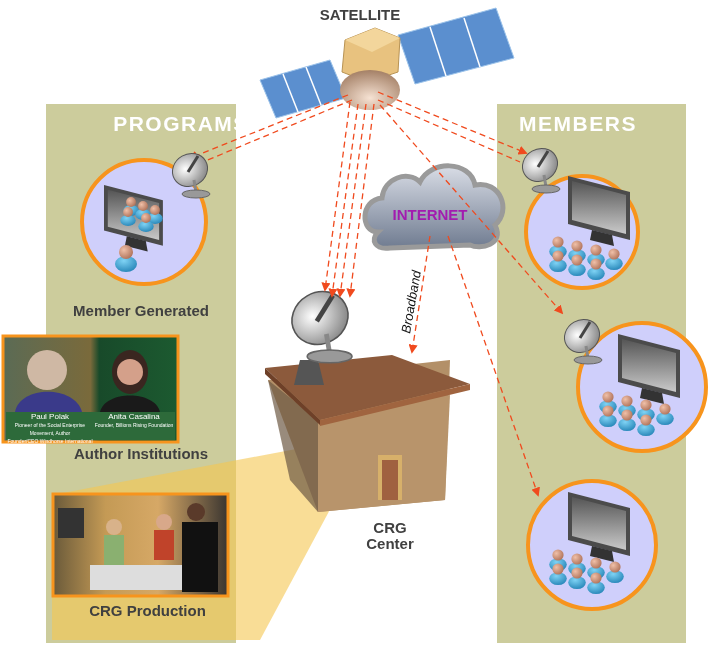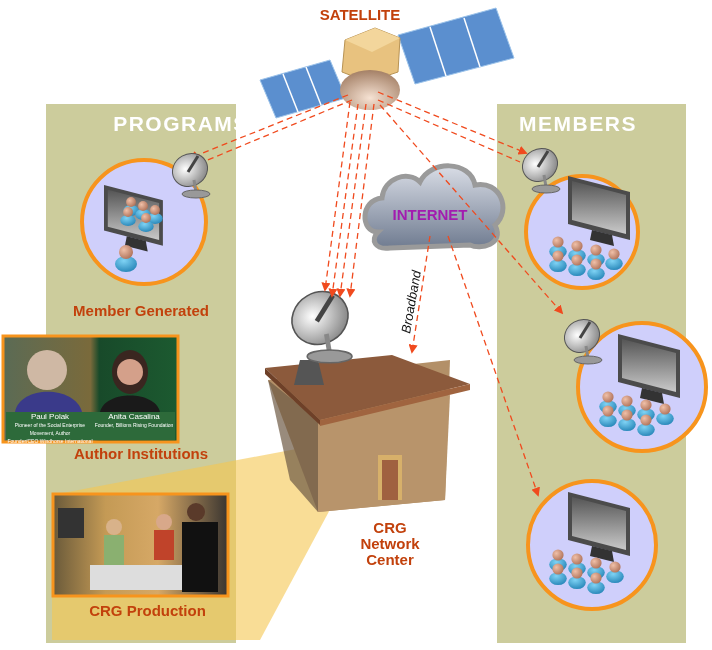--- a/index.html
+++ b/index.html
@@ -1,20 +1,20 @@
 <!DOCTYPE html>
 <html><head>
   <meta charset="utf-8">
   <style>
     html, body { margin: 0; padding: 0; background: #ffffff; }
     body { width: 712px; height: 650px; position: relative; overflow: hidden;
            font-family: "Liberation Sans", sans-serif; }
     #stage { position: absolute; left: 0; top: 0; width: 712px; height: 650px; }
     .lbl { position: absolute; font-family: "Liberation Sans", sans-serif; font-weight: bold;
-           color: #c2410c; text-align: center; white-space: nowrap; }
+           color: #404040; text-align: center; white-space: nowrap; }
     .panel-title { position: absolute; font-family: "Liberation Sans", sans-serif; font-weight: bold;
            color: #ffffff; font-size: 21px; letter-spacing: 1.5px; text-align: center; }
     .caption { position: absolute; color: #fff; font-size: 7px; text-align: center; line-height: 8px; font-family: "Liberation Sans", sans-serif; }
     .caption b { font-size: 8px; font-weight: normal; }
   </style>
 </head>
 <body>
 
 <svg id="stage" width="712" height="650" viewBox="0 0 712 650">
   <defs>
@@ -284,15 +284,14 @@
   <span style="font-size:5px;">Pioneer of the Social Enterprise Movement, Author</span><br>
   <span style="font-size:5px;">Founder/CEO Windhorse International</span>
 </div>
 <div class="caption" style="left:94px;top:413px;width:80px;">
   <b>Anita Casalina</b><br>
   <span style="font-size:5px;">Founder, Billions Rising Foundation</span>
 </div>
 
 <div class="lbl" style="left:330px;top:520px;width:120px;font-size:15px;line-height:16px;">
   <div>CRG</div>
-  <div>Network</div>
   <div>Center</div>
 </div>
 
 </body></html>

